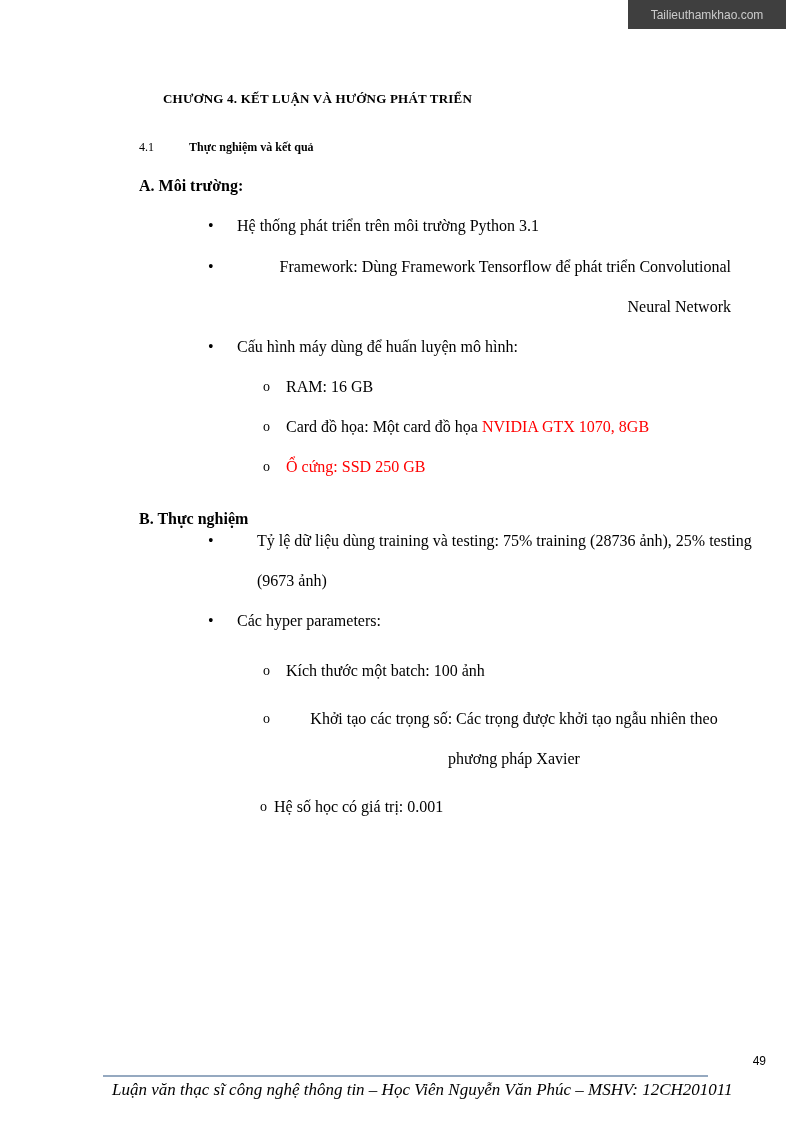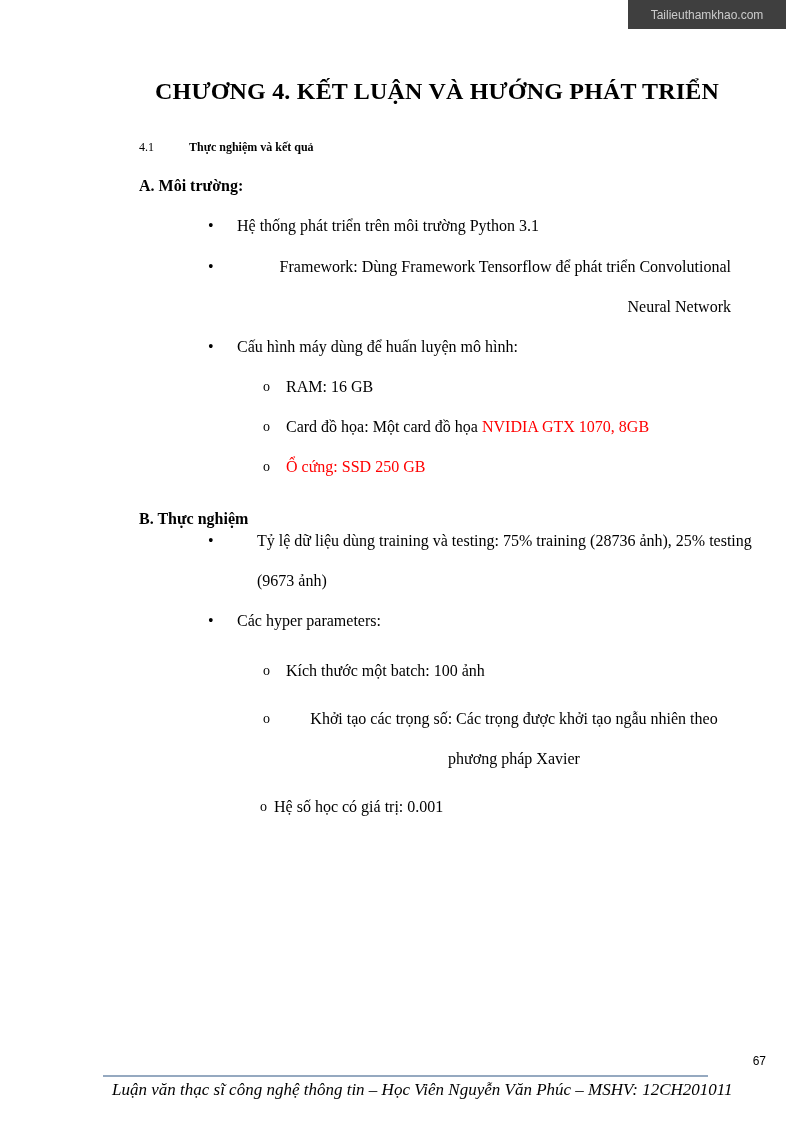--- a/index.html
+++ b/index.html
@@ -21,22 +21,22 @@
     width: 158px; height: 29px;
     background: #3f3f3f;
     display: flex; align-items: center; justify-content: center;
     font-family: "Liberation Sans", sans-serif;
     font-size: 12px;
     color: #cccccc;
   }
 
   .title {
     left: 147px; top: 77px;
-    margin: 0;
-    font-size: 24px;
+    margin: 8px;
+    font-size: 13px;
     font-weight: bold;
     line-height: 28px;
     letter-spacing: 0.2px;
   }
 
   .sec41 { left: 131px; top: 136px; font-size: 12px; line-height: 22px; }
   .sec41 .num { display: inline-block; width: 50px; }
   .sec41 .t { font-weight: bold; }
 
   .subhead { font-size: 16px; font-weight: bold; line-height: 24px; }
@@ -154,17 +154,17 @@
   <div class="abs bullet lvl2 b-init">
     <span class="marker">o</span>
     <span class="txt w-init">Khởi tạo các trọng số: Các trọng được khởi tạo ngẫu nhiên theo phương pháp Xavier</span>
   </div>
 
   <div class="abs bullet lastitem b-lr">
     <span class="marker">o</span>
     <span class="txt">Hệ số học có giá trị: 0.001</span>
   </div>
 
-  <div class="abs pagenum">67</div>
+  <div class="abs pagenum">49</div>
   <div class="abs footline"></div>
   <div class="abs foottext">Luận văn thạc sĩ công nghệ thông tin – Học Viên Nguyễn Văn Phúc – MSHV: 12CH201011</div>
 
 </div>
 
 </body></html>

